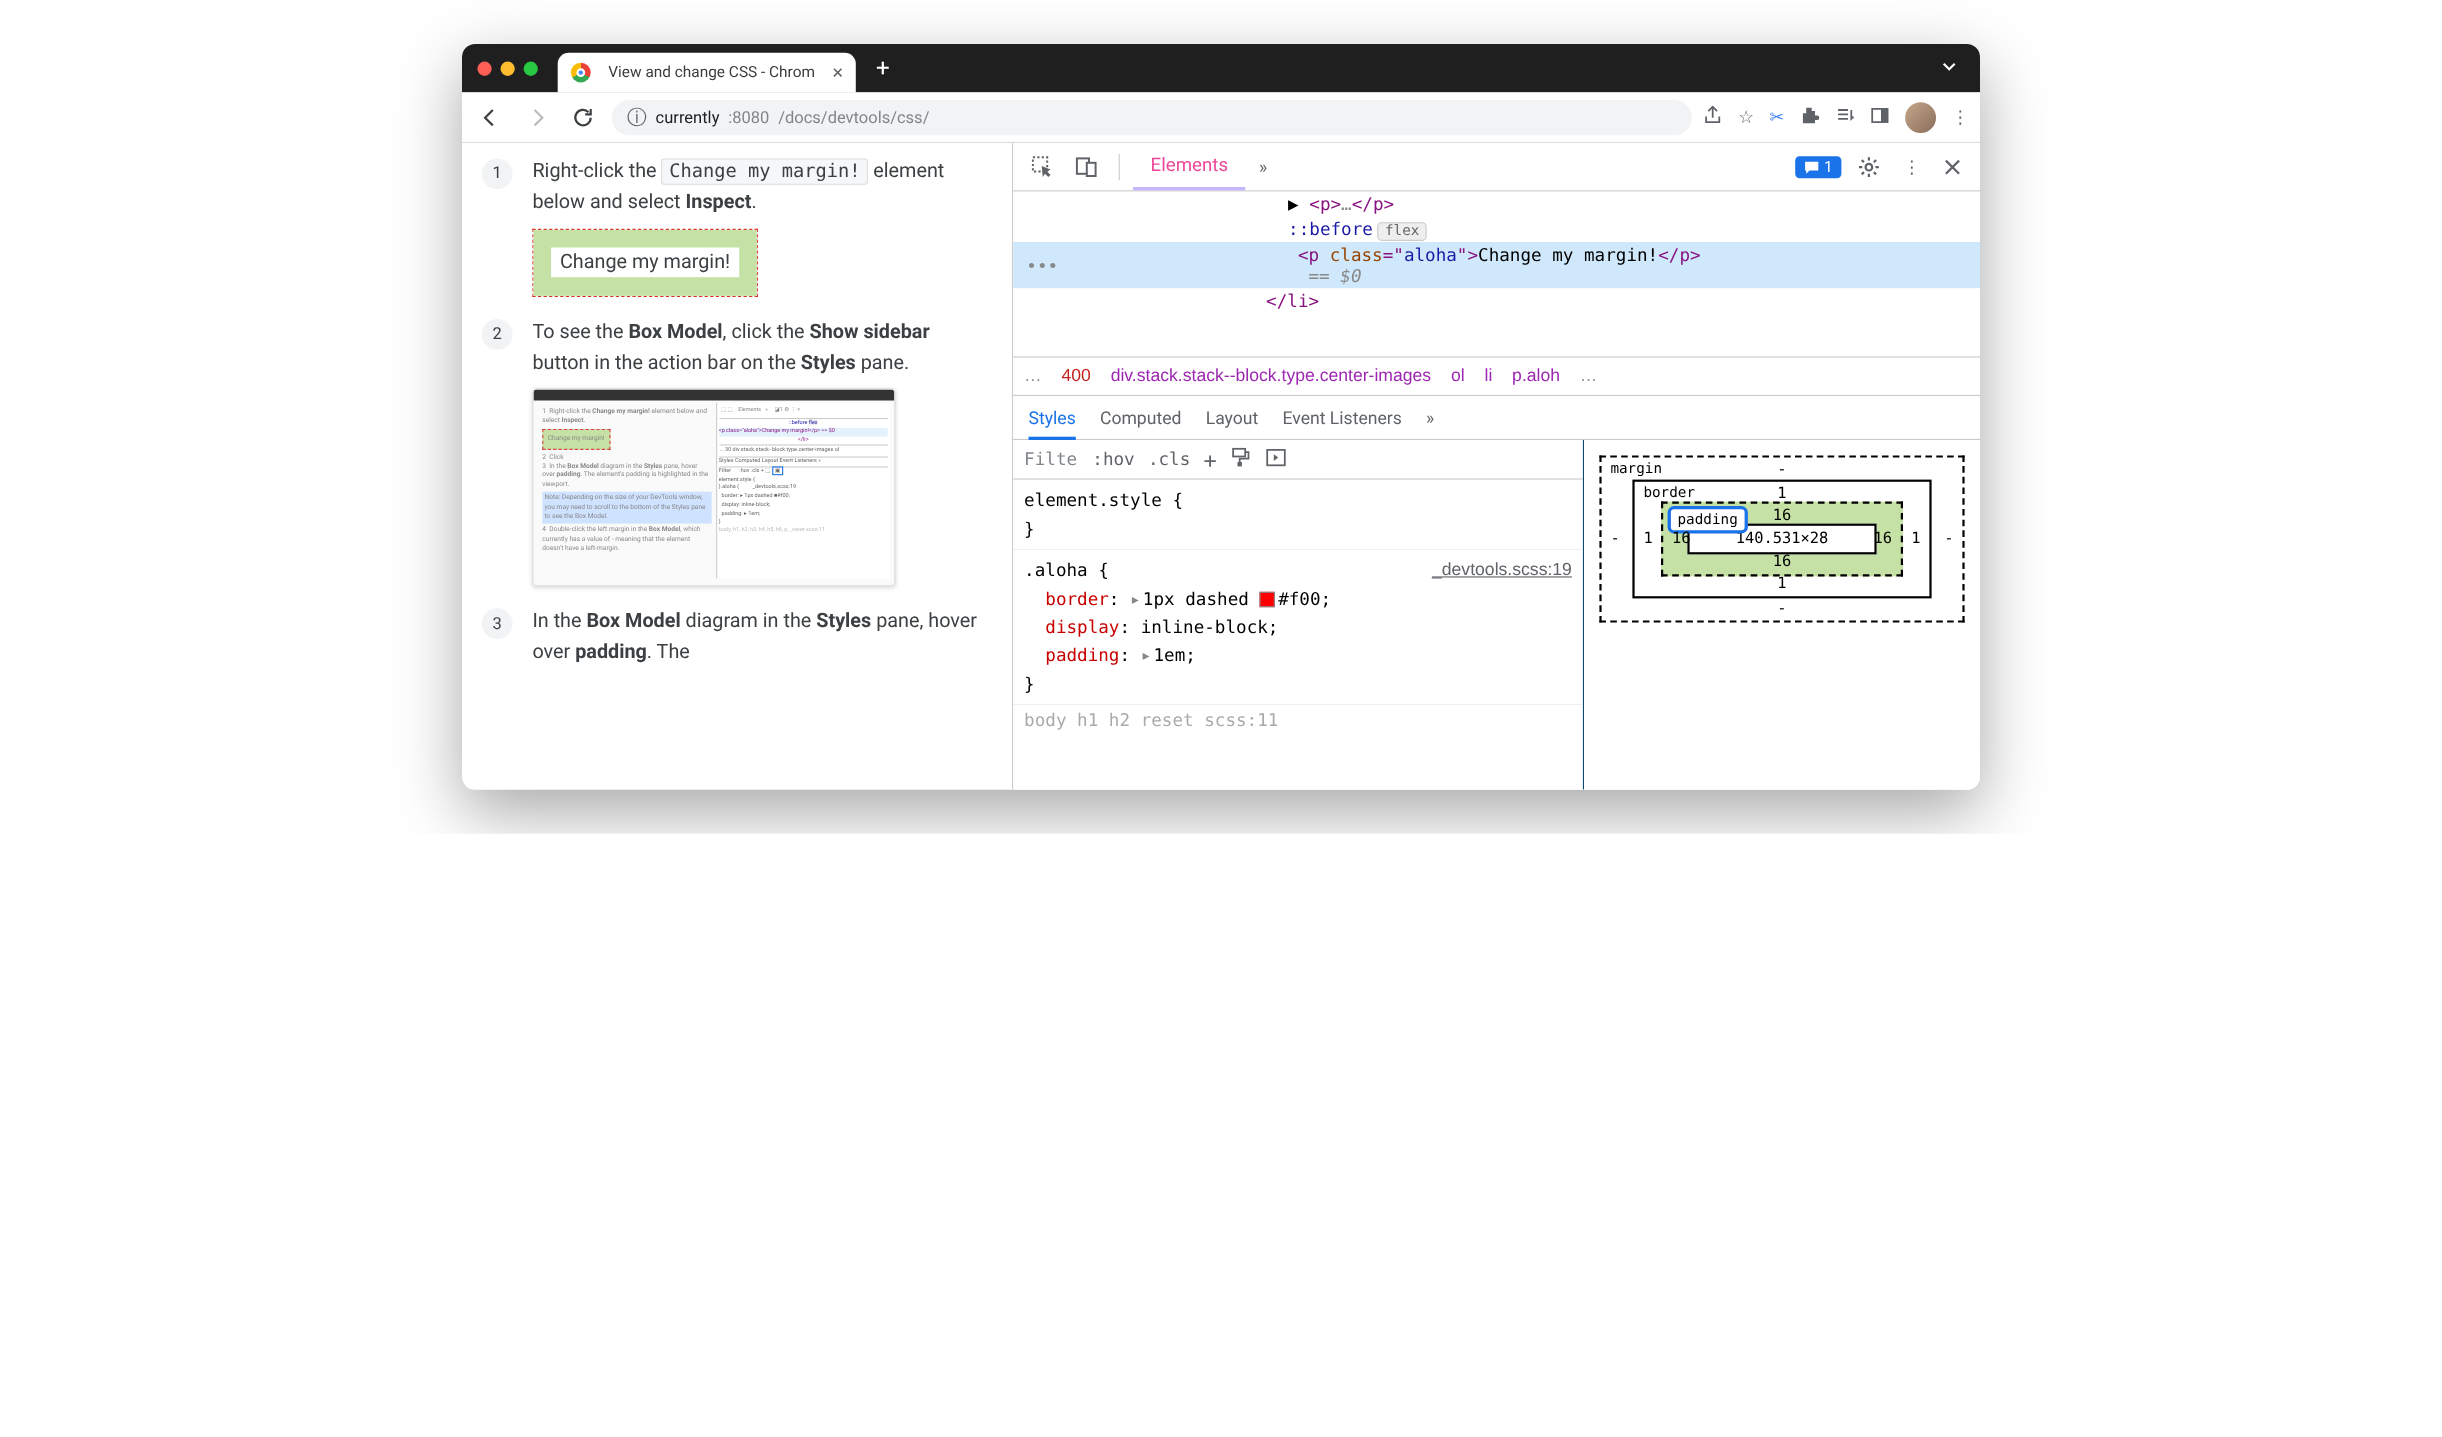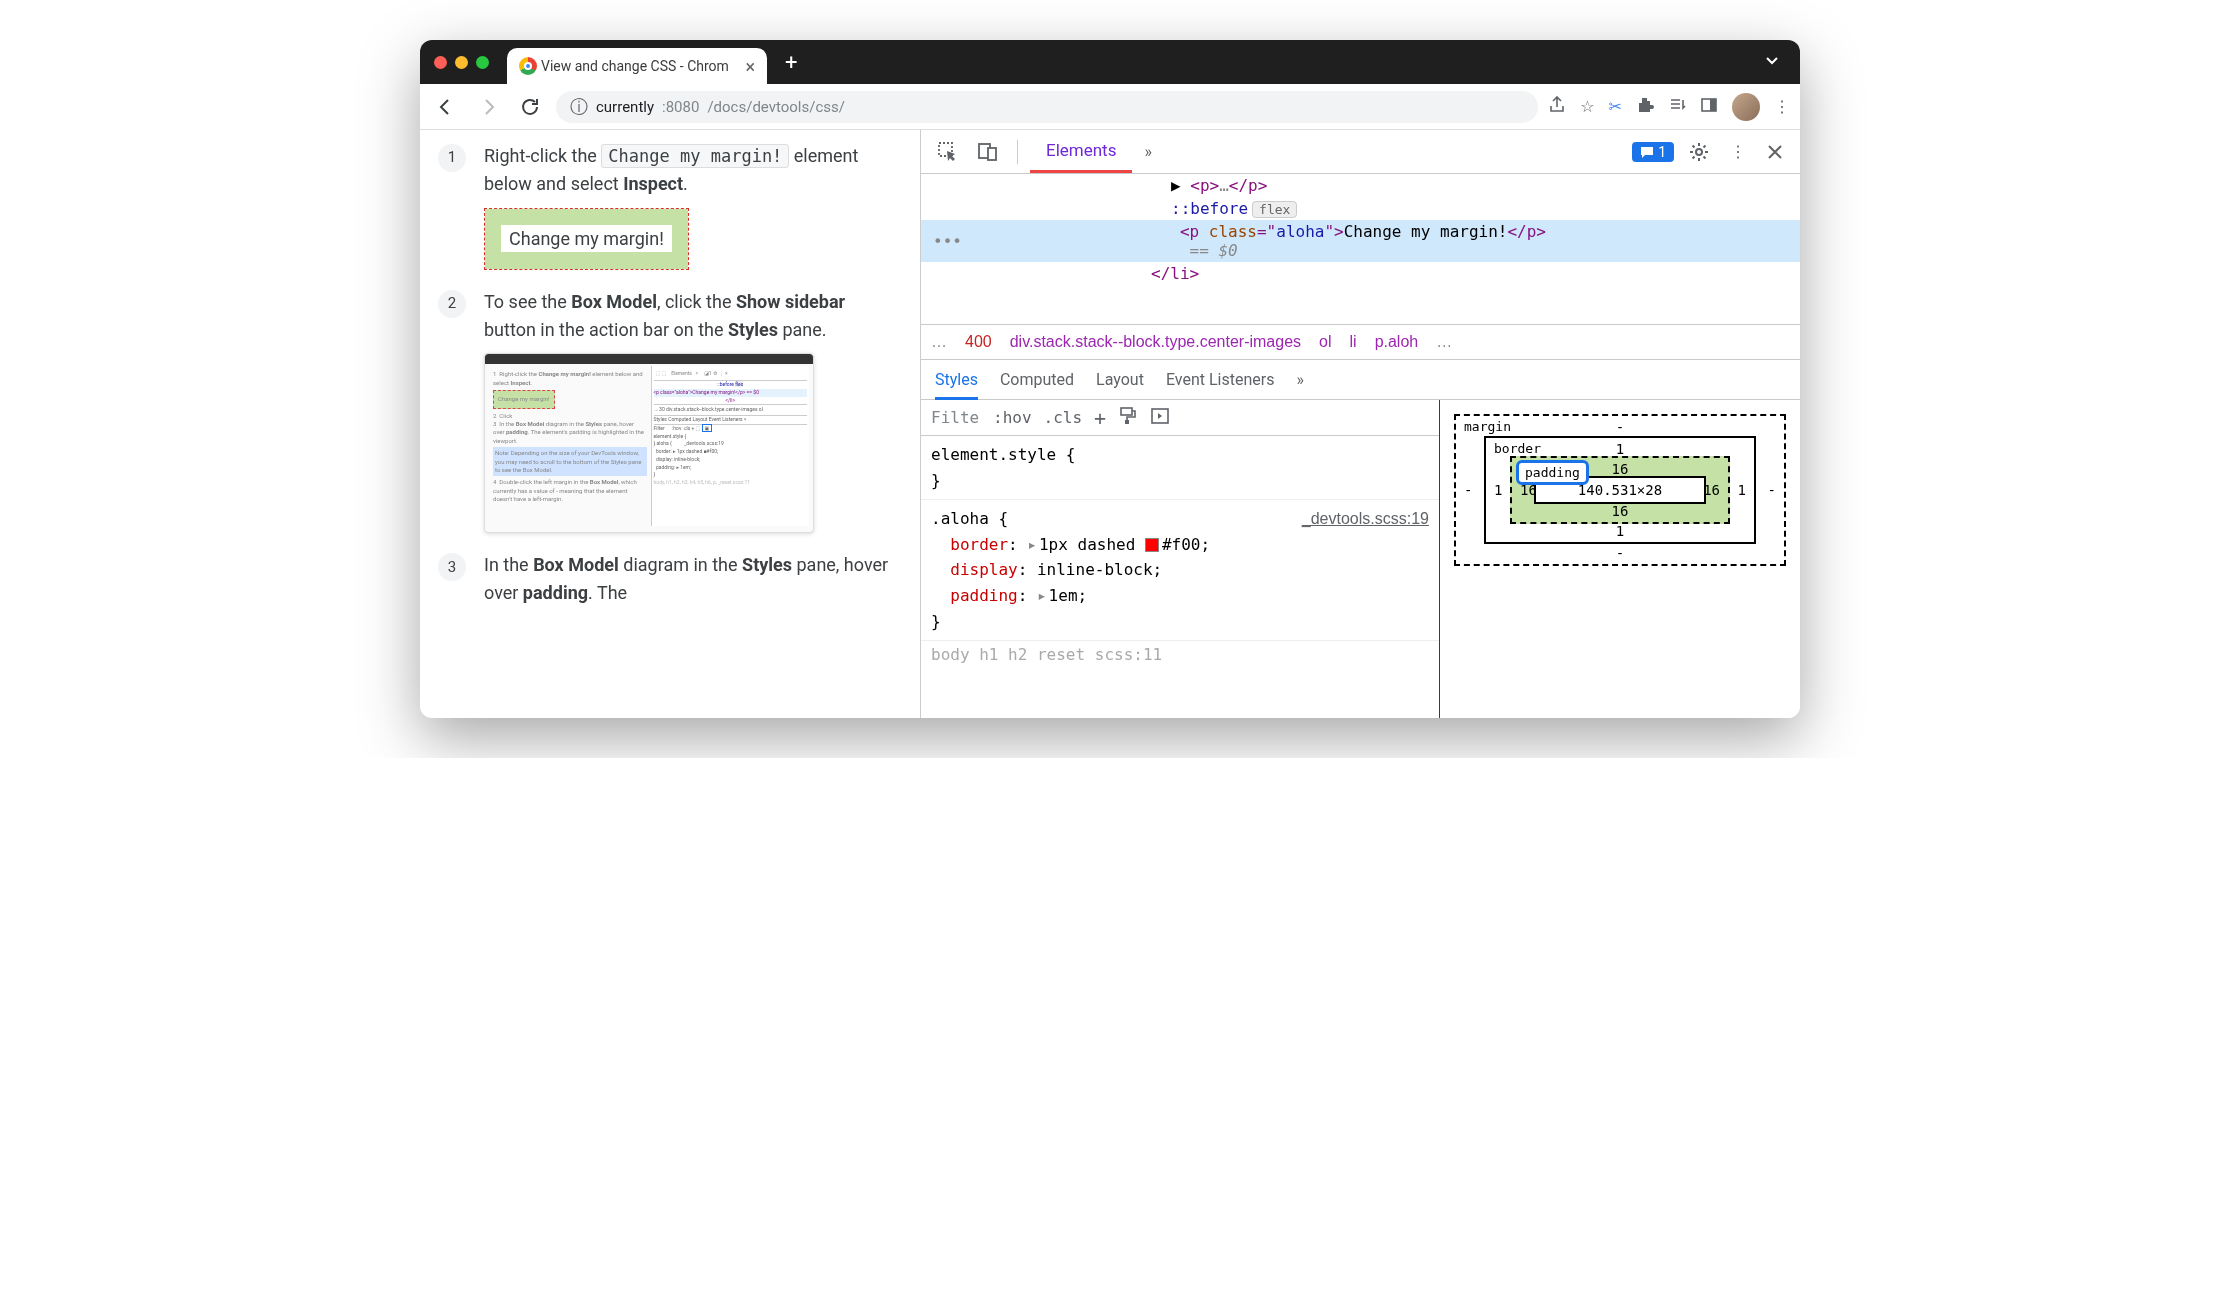--- a/index.html
+++ b/index.html
@@ -29,21 +29,21 @@
   .traffic .red { background: #ff5f57; }
   .traffic .yellow { background: #febc2e; }
   .traffic .green { background: #28c840; }
   .tab {
     background: #fff;
     height: 36px;
     border-radius: 10px 10px 0 0;
     display: flex;
     align-items: center;
     padding: 0 12px;
-    gap: 4px;
+    gap: 16px;
     min-width: 260px;
     align-self: flex-end;
     margin-right: 6px;
   }
   .chrome-logo {
     width: 18px; height: 18px; border-radius: 50%;
     background: conic-gradient(#ea4335 0 120deg,#34a853 120deg 240deg,#fbbc05 240deg 360deg);
     position: relative;
   }
   .chrome-logo::after {
@@ -147,21 +147,21 @@
   .dt-top {
     height: 44px; border-bottom: 1px solid #cacaca;
     display: flex; align-items: center; padding: 0 10px;
     gap: 6px;
   }
   .dt-iconbtn { padding: 6px; color: #5f6368; display: flex; }
   .dt-sep { width: 1px; height: 24px; background: #cacaca; margin: 0 6px; }
   .dt-tab {
     padding: 10px 16px; font-size: 17px; color: #5f6368;
   }
-  .dt-tab.active { color: #6d28d9; border-bottom: 3px solid #ef4444; }
+  .dt-tab.active { color: #ec4899; border-bottom: 3px solid #c4b5fd; }
   .dt-top-right { margin-left: auto; display: flex; gap: 8px; align-items: center; }
   .dt-badge {
     background: #1a73e8; color: #fff; border-radius: 4px;
     padding: 2px 8px; display: flex; gap: 4px; align-items: center;
     font-size: 14px;
   }
   
   .dom {
     font-family: ui-monospace, Menlo, monospace;
     font-size: 16px;

